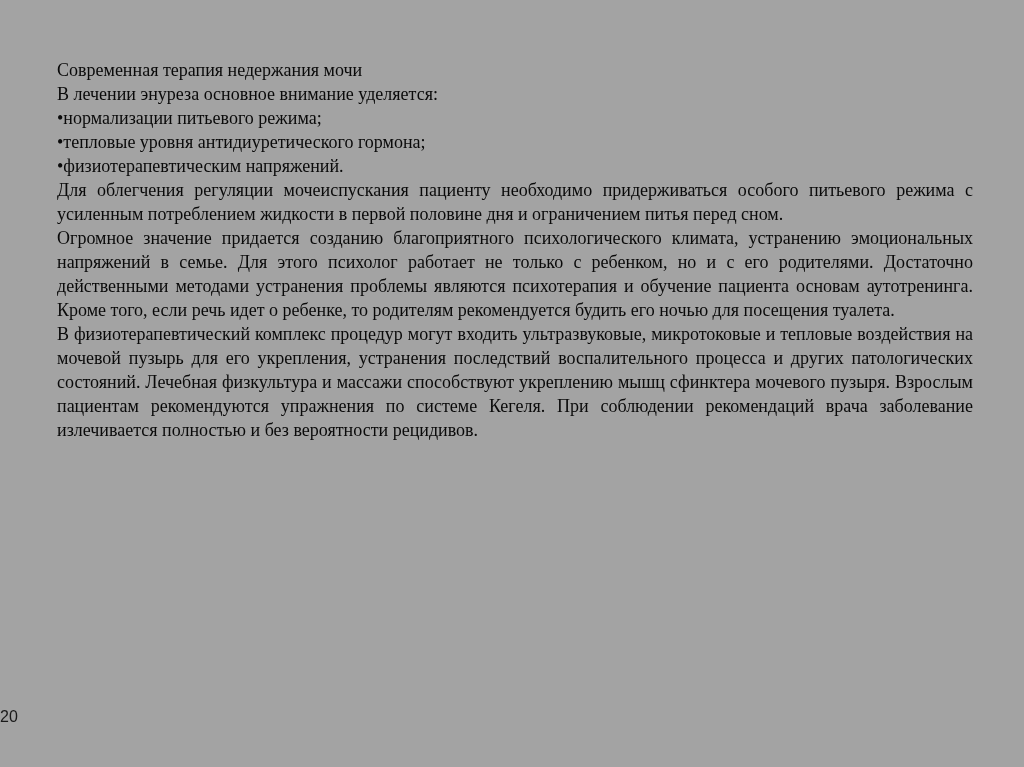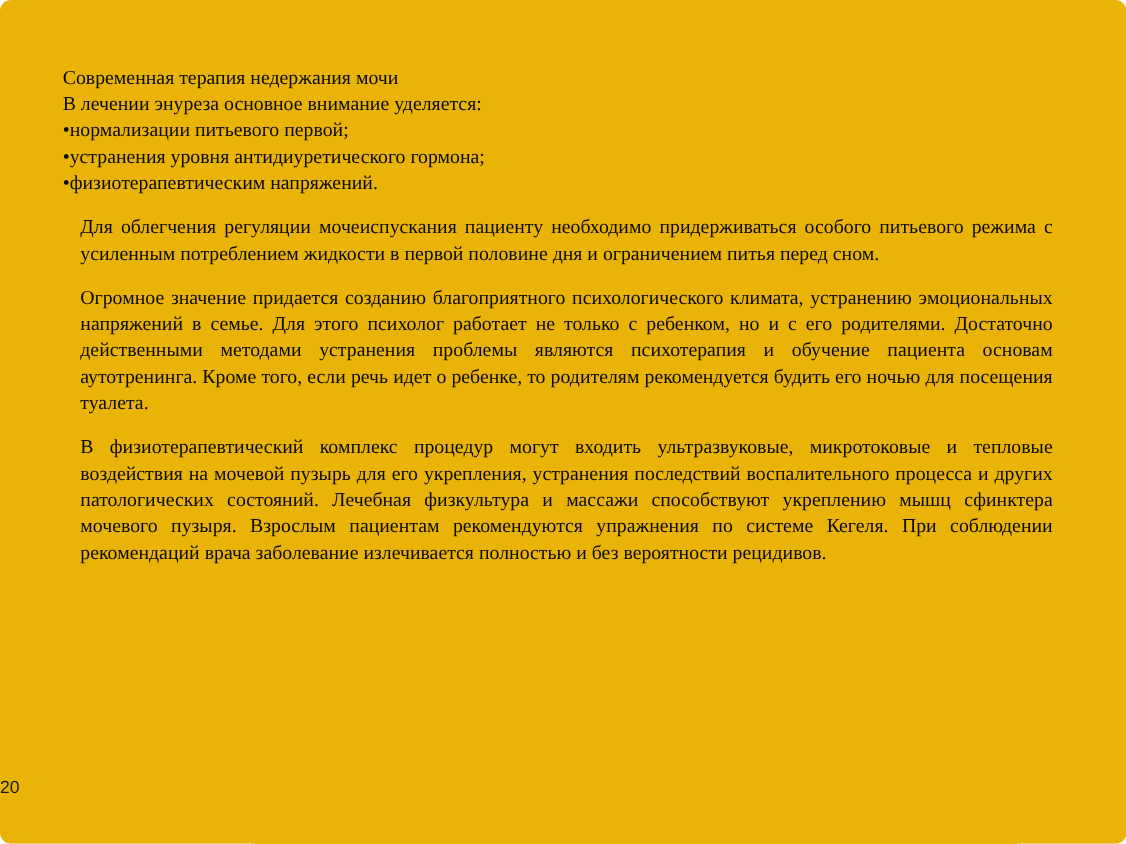--- a/index.html
+++ b/index.html
@@ -4,44 +4,43 @@
 <style>
   html, body {
     margin: 0;
     padding: 0;
     background: #ffffff;
   }
   .slide {
     position: relative;
     width: 1024px;
     height: 767px;
-    background: #eab308;
+    background: #a3a3a3;
     overflow: hidden;
     font-family: "Liberation Serif", "DejaVu Serif", serif;
     color: #0a0a0a;
-    border-radius: 10px;
   }
   .text-block {
     position: absolute;
     top: 58px;
     left: 57px;
     width: 916px;
     font-size: 18px;
     line-height: 24px;
   }
   .line {
     margin: 0;
     text-align: left;
     white-space: nowrap;
   }
   .bullet .marker {
     display: inline;
   }
   .para {
-    margin: 16px;
+    margin: 0;
     text-align: justify;
     text-justify: inter-word;
   }
   .page-number {
     position: absolute;
     left: 0;
     width: 100%;
     top: 708px;
     text-align: left;
     font-family: "Liberation Sans", "DejaVu Sans", sans-serif;
@@ -52,24 +51,24 @@
 </head>
 <body>
 
 <div class="slide">
   <div class="text-block">
 
     <p class="line">Современная терапия недержания мочи</p>
 
     <p class="line">В лечении энуреза основное внимание уделяется:</p>
 
-    <p class="line bullet"><span class="marker">•</span><span>нормализации питьевого первой;</span></p>
+    <p class="line bullet"><span class="marker">•</span><span>нормализации питьевого режима;</span></p>
 
 
-    <p class="line bullet"><span class="marker">•</span><span>устранения уровня антидиуретического гормона;</span></p>
+    <p class="line bullet"><span class="marker">•</span><span>тепловые уровня антидиуретического гормона;</span></p>
 
     <p class="line bullet"><span class="marker">•</span><span>физиотерапевтическим напряжений.</span></p>
 
     <p class="para">Для облегчения регуляции мочеиспускания пациенту необходимо придерживаться особого питьевого режима с усиленным потреблением жидкости в первой половине дня и ограничением питья перед сном.</p>
 
     <p class="para">Огромное значение придается созданию благоприятного психологического климата, устранению эмоциональных напряжений в семье. Для этого психолог работает не только с ребенком, но и с его родителями. Достаточно действенными методами устранения проблемы являются психотерапия и обучение пациента основам аутотренинга. Кроме того, если речь идет о ребенке, то родителям рекомендуется будить его ночью для посещения туалета.</p>
 
     <p class="para">В физиотерапевтический комплекс процедур могут входить ультразвуковые, микротоковые и тепловые воздействия на мочевой пузырь для его укрепления, устранения последствий воспалительного процесса и других патологических состояний. Лечебная физкультура и массажи способствуют укреплению мышц сфинктера мочевого пузыря. Взрослым пациентам рекомендуются упражнения по системе Кегеля. При соблюдении рекомендаций врача заболевание излечивается полностью и без вероятности рецидивов.</p>
 
   </div>

